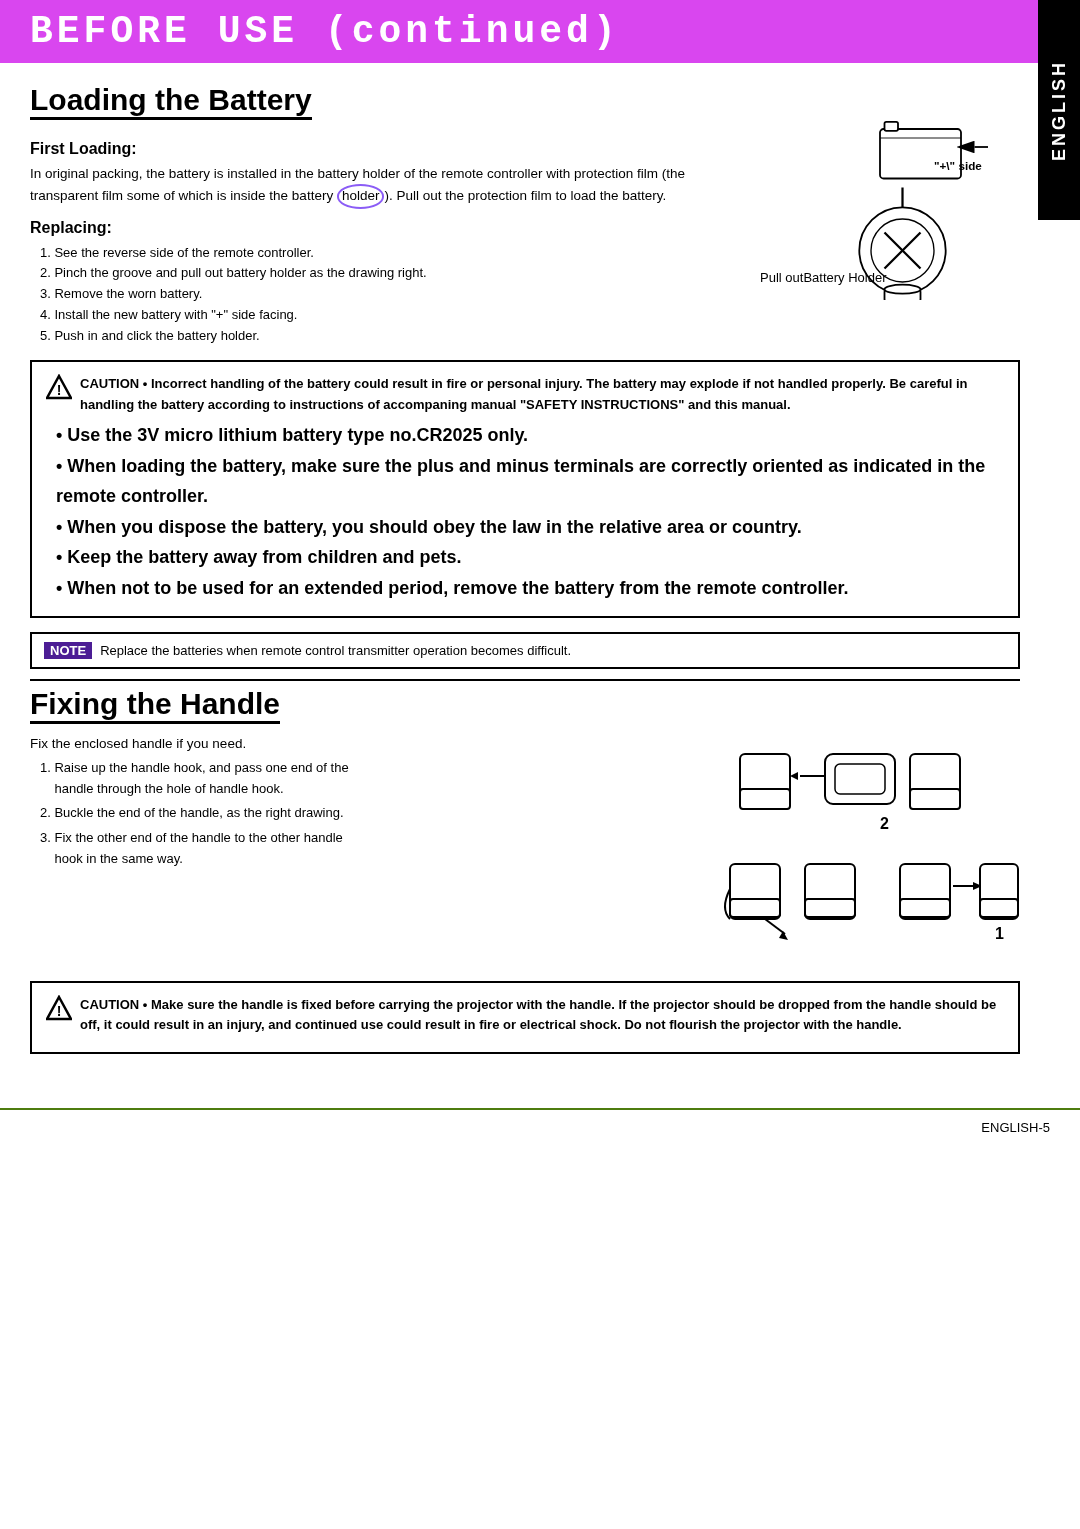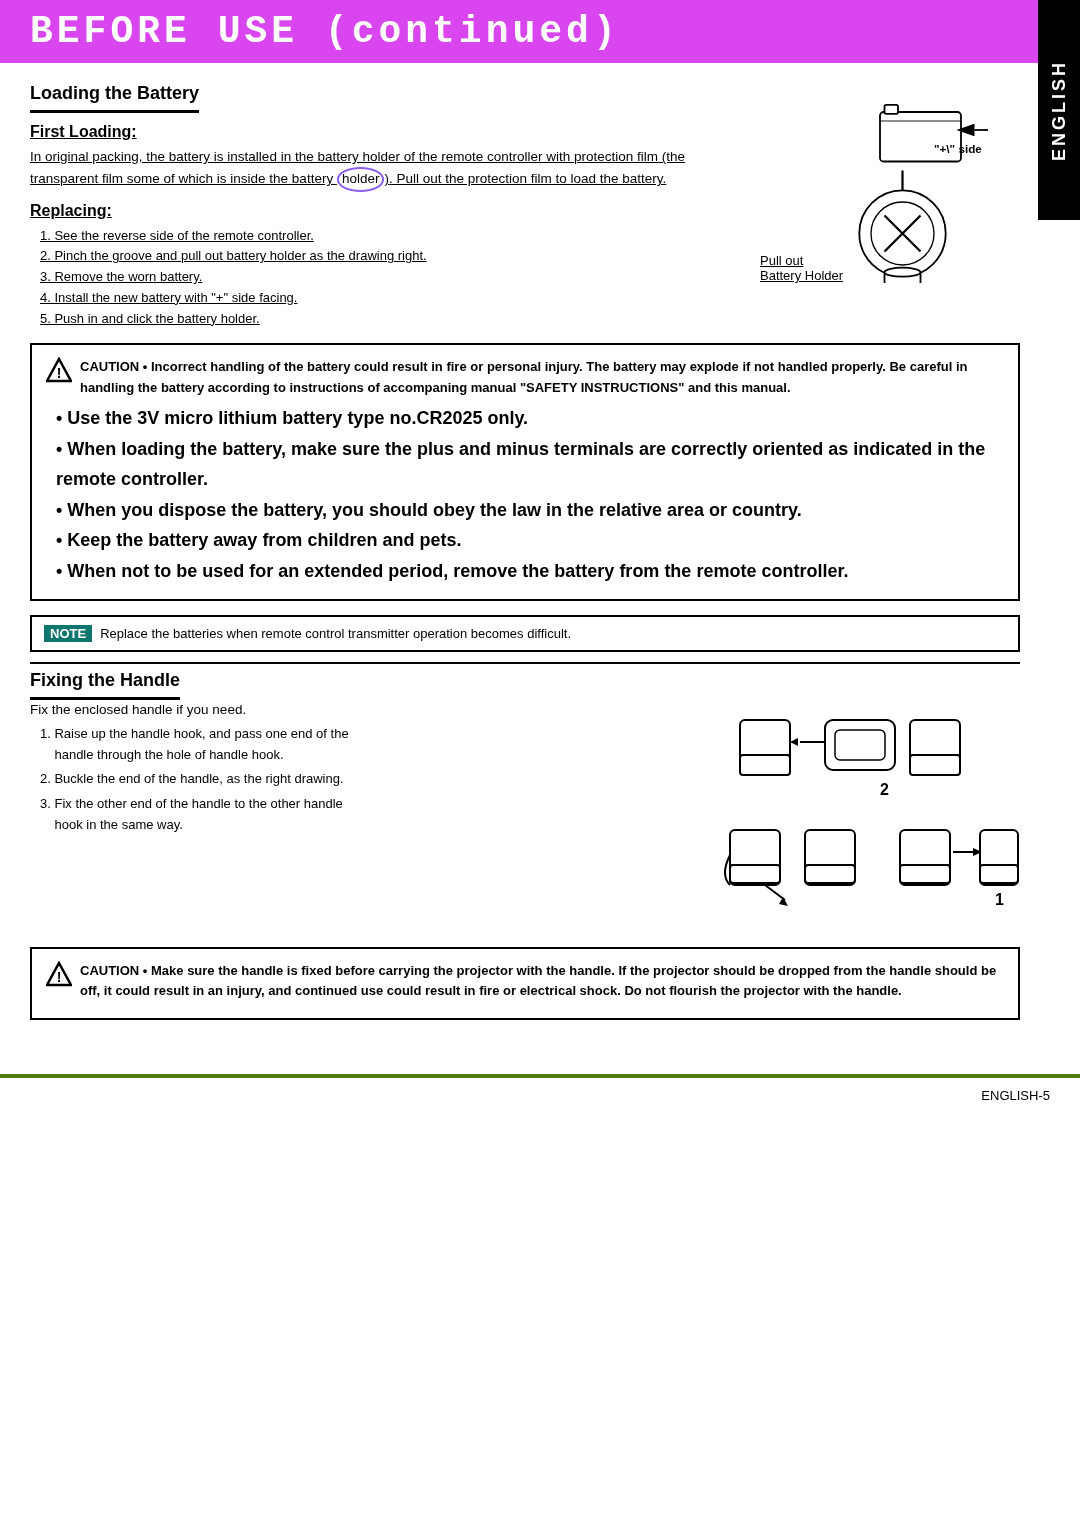--- a/index.html
+++ b/index.html
@@ -53,24 +53,25 @@
 
     
     .main-content {
       padding: 20px 30px 20px 30px;
       padding-right: 60px;
       position: relative;
     }
 
     
     .section-title {
-      font-size: 18px;
-      font-weight: bold;
+      font-size: 30px;
+      font-weight: bold;
+      margin-bottom: 10px;
       border-bottom: 3px solid #000;
-      padding-bottom: 6px;
+      padding-bottom: 0;
       display: inline-block;
     }
 
     
     .sub-title {
       font-size: 16px;
       font-weight: bold;
       margin-bottom: 6px;
       margin-top: 10px;
     }
@@ -87,21 +88,20 @@
       font-size: 13px;
       line-height: 1.6;
       margin-left: 10px;
     }
 
     
     .loading-section {
       display: flex;
       gap: 10px;
       margin-bottom: 10px;
-      text-decoration: underline;
     }
     .loading-text {
       flex: 1;
     }
     .loading-diagram {
       width: 280px;
       flex-shrink: 0;
       display: flex;
       flex-direction: column;
       align-items: center;
@@ -156,21 +156,21 @@
       padding: 8px 12px;
       margin: 10px 0;
       font-size: 13px;
       display: flex;
       align-items: center;
       gap: 8px;
     }
     .note-label {
       font-weight: bold;
       font-size: 13px;
-      background: #0f766e;
+      background: #4c1d95;
       color: #fff;
       padding: 1px 6px;
       flex-shrink: 0;
     }
 
     
     .handle-section {
       display: flex;
       margin-bottom: 10px;
     }
@@ -180,21 +180,21 @@
     .handle-diagram {
       width: 310px;
       flex-shrink: 0;
     }
 
     
     .page-number {
       text-align: right;
       font-size: 13px;
       padding: 10px 30px;
-      border-top: 4px solid #4d7c0f;
+      border-top: 2px solid #4d7c0f;
       margin-top: 20px;
     }
 
     
     .highlight-circle {
       display: inline-block;
       border: 2px solid #8b5cf6;
       border-radius: 50%;
       padding: 0 3px;
     }
@@ -263,21 +263,21 @@
         <rect x="135" y="188" width="40" height="14" rx="3" fill="white" stroke="#000" stroke-width="2"></rect>
         <ellipse cx="155" cy="188" rx="20" ry="5" fill="white" stroke="#000" stroke-width="2"></ellipse>
 
         <defs>
           <marker id="arrow" markerWidth="10" markerHeight="7" refX="0" refY="3.5" orient="auto">
             <polygon points="0 0, 10 3.5, 0 7" fill="#000"></polygon>
           </marker>
         </defs>
       </svg>
 
-      <div style="display:flex; justify-content:flex-start; width:240px; margin-top:-30px; font-size:13px;flex-direction:column;">
+      <div style="display:flex; justify-content:flex-start; width:240px; margin-top:-30px; font-size:13px;">
         <span>Pull out</span>
         <span>Battery Holder</span>
       </div>
     </div>
   </div>
 
   
   <div class="caution-box">
     <div class="caution-header">
 

